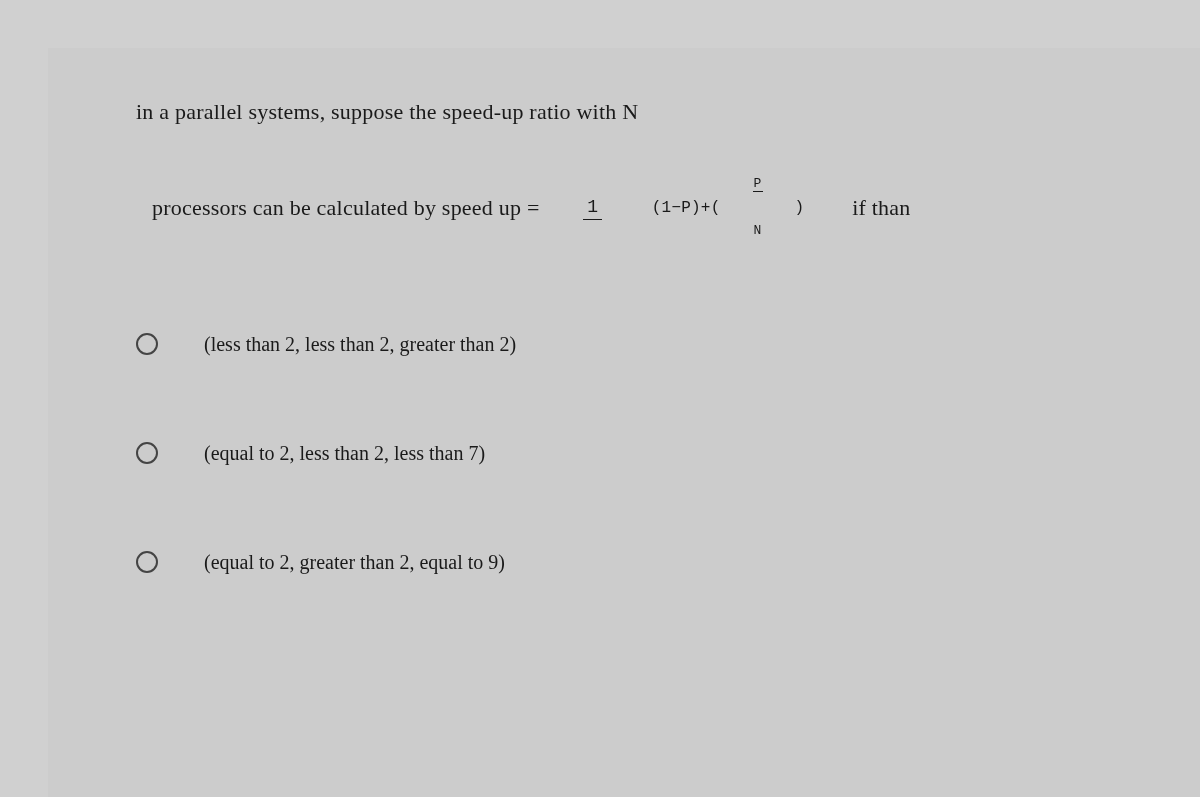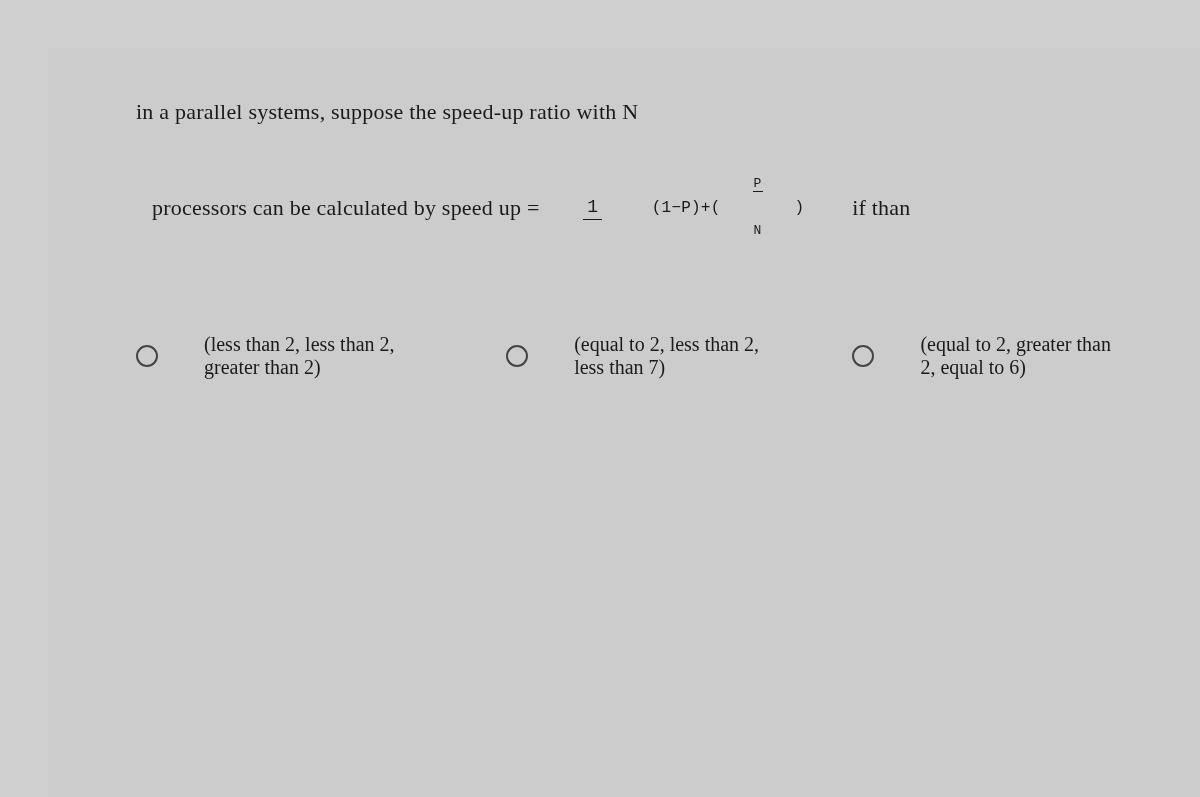--- a/index.html
+++ b/index.html
@@ -63,21 +63,21 @@
       font-size: 16px;
       color: #1a1a1a;
       text-align: center;
       padding: 2px 4px 0 4px;
       line-height: 1.2;
     }
 
     .options-container {
       margin-top: 20px;
       display: flex;
-      flex-direction: row;
+      flex-direction: column;
       gap: 22px;
     }
 
     .option-item {
       display: flex;
       align-items: center;
       gap: 14px;
       cursor: pointer;
     }
 
@@ -143,17 +143,17 @@
     </div>
 
     <div class="option-item">
       <span class="radio-circle"></span>
       <span class="option-label">(equal to 2, less than 2, less than 7)</span>
     </div>
 
 
     <div class="option-item">
       <span class="radio-circle"></span>
-      <span class="option-label">(equal to 2, greater than 2, equal to 6)</span>
+      <span class="option-label">(equal to 2, greater than 2, equal to 9)</span>
     </div>
 
   </div>
 </div>
 
 </body></html>

